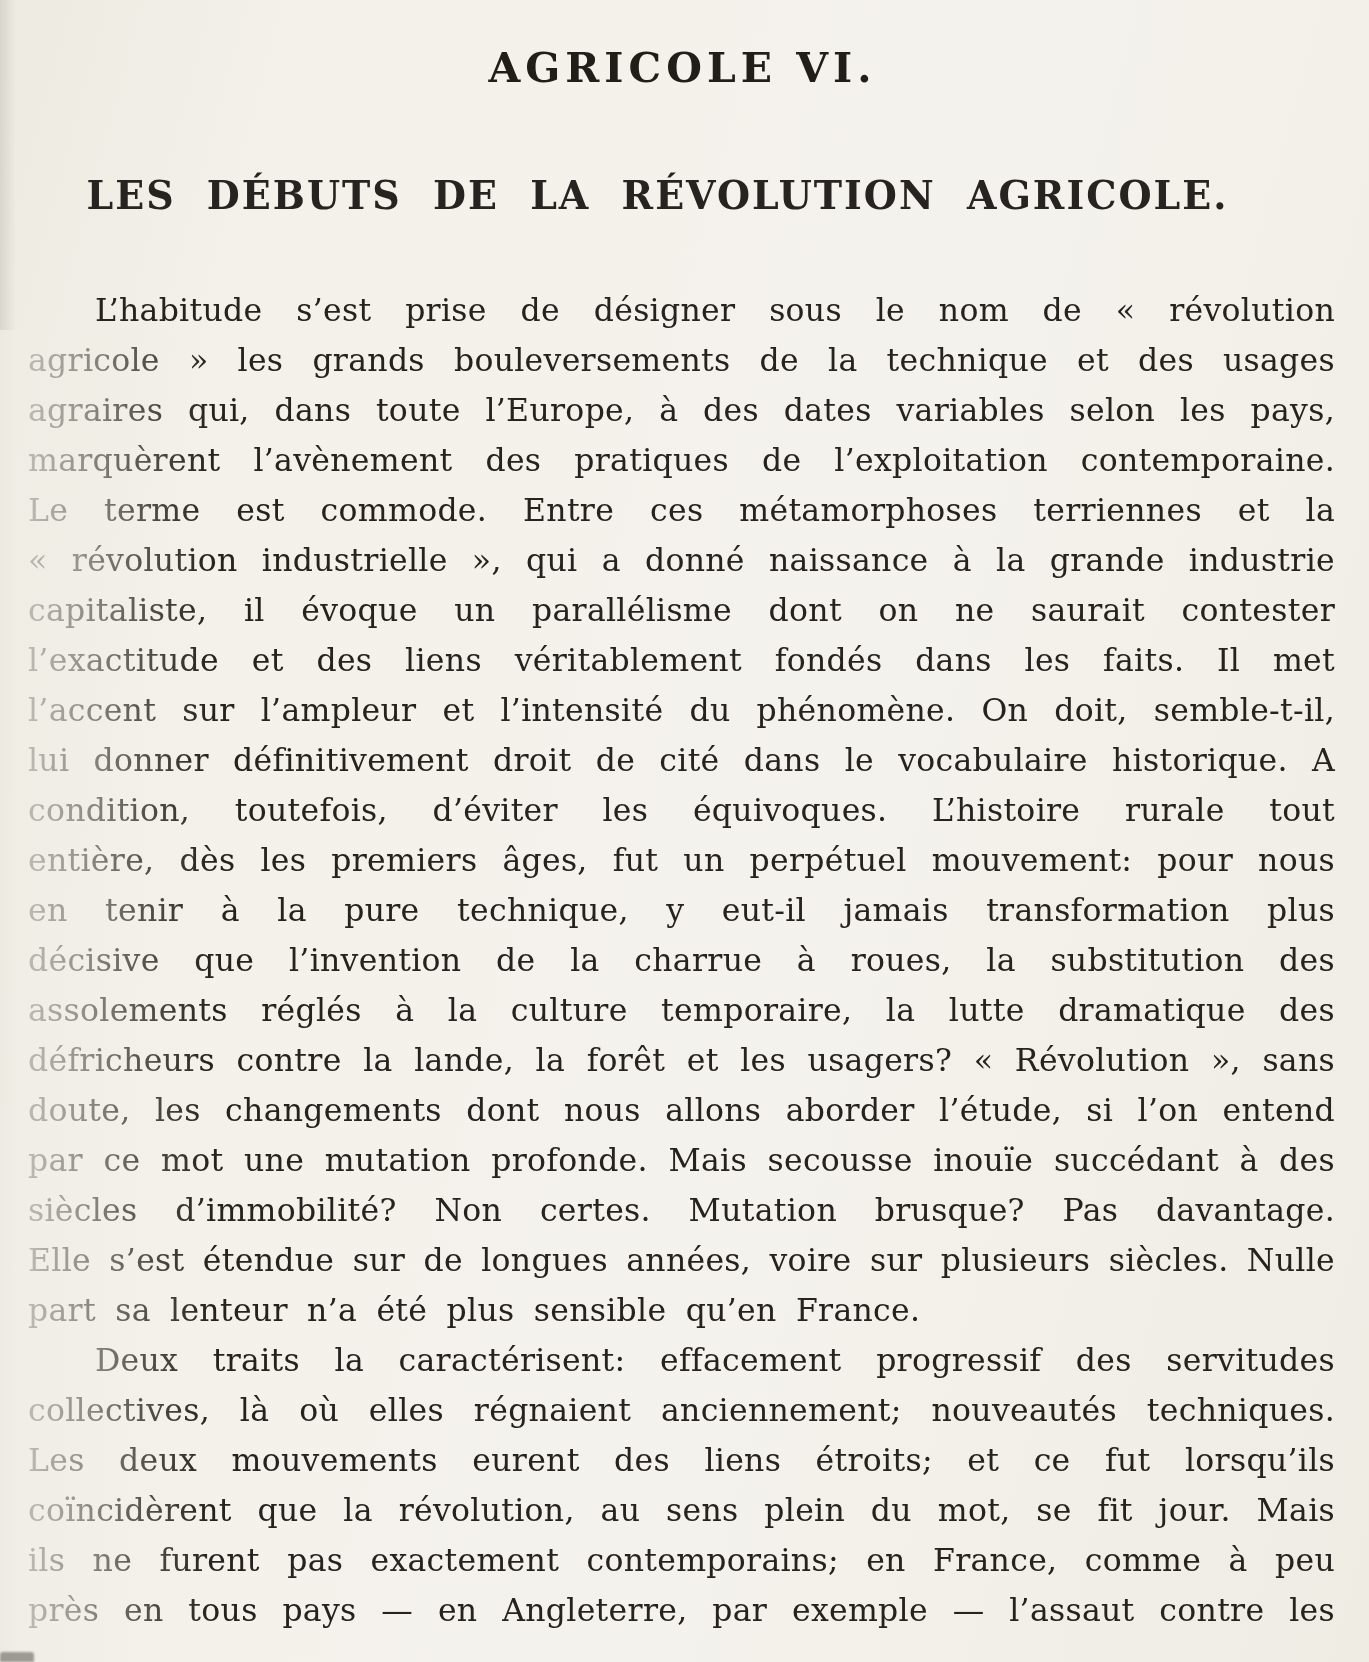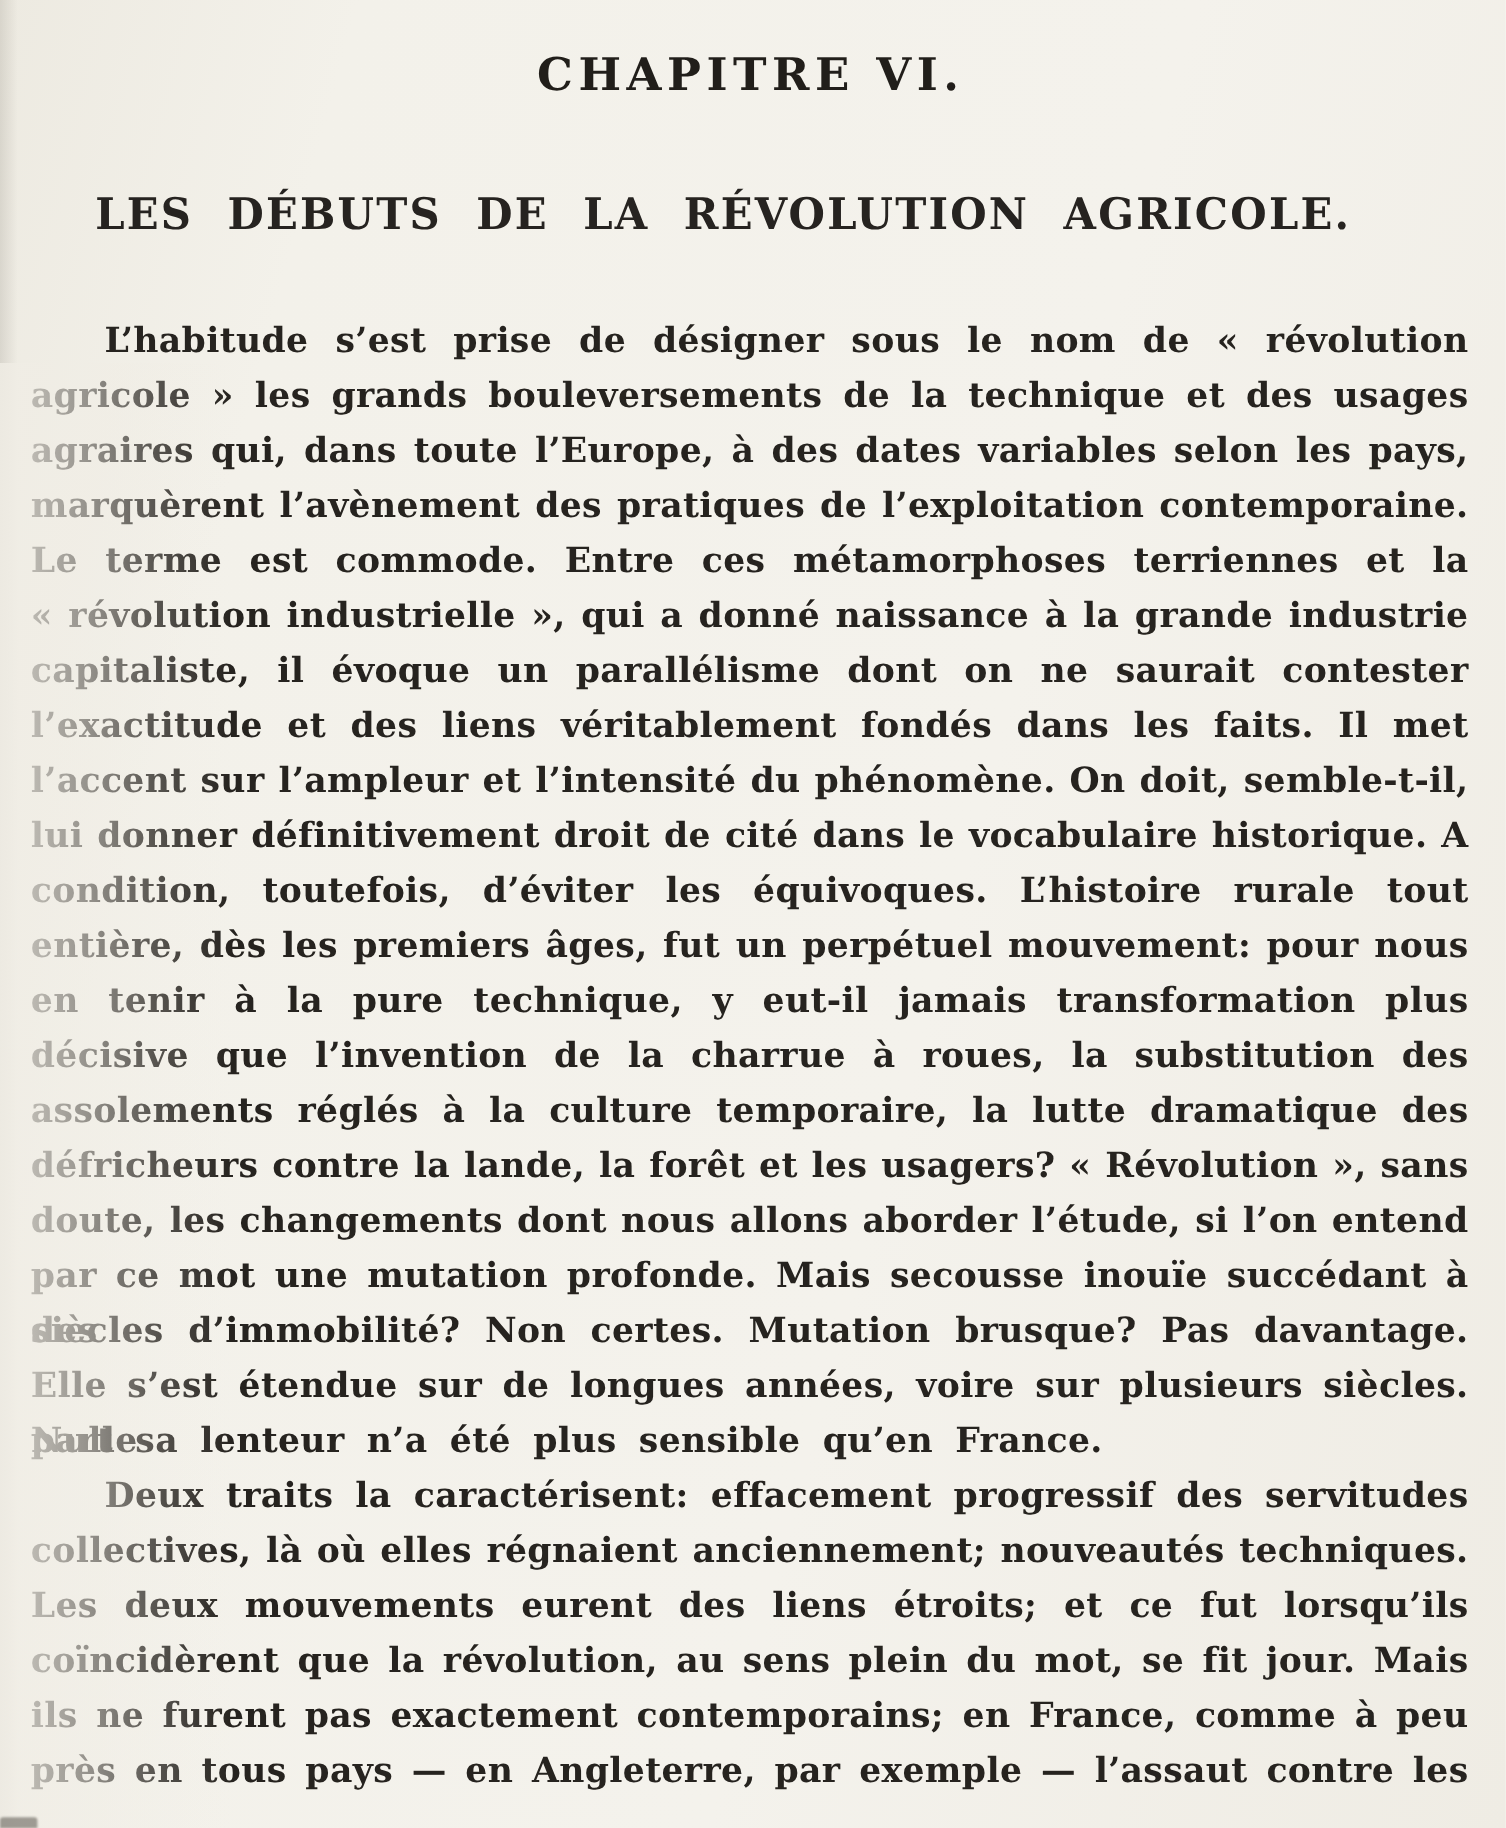--- a/index.html
+++ b/index.html
@@ -56,21 +56,20 @@
   }
   .line {
     height: 50px;
     line-height: 50px;
     font-size: 31.5px;
     text-align: justify;
     text-align-last: justify;
     white-space: normal;
     letter-spacing: 0.3px;
     color: #26231f;
-    font-weight: bold;
   }
   .line.indent {
     text-indent: 67px;
   }
   .line.last {
     text-align-last: left;
     word-spacing: 9px;
   }
   
   .gutter-fade {
@@ -95,21 +94,21 @@
     border-radius: 3px 3px 0 0;
     filter: blur(1px);
   }
 </style>
 </head>
 <body>
 
 <div class="page">
   <div class="edge-shade"></div>
 
-  <div class="chapter-heading">CHAPITRE VI.</div>
+  <div class="chapter-heading">AGRICOLE VI.</div>
 
   <div class="section-title">LES DÉBUTS DE LA RÉVOLUTION AGRICOLE.</div>
 
   <div class="body-text">
       <div class="line indent">L’habitude s’est prise de désigner sous le nom de « révolution</div>
       <div class="line">agricole » les grands bouleversements de la technique et des usages</div>
       <div class="line">agraires qui, dans toute l’Europe, à des dates variables selon les pays,</div>
       <div class="line">marquèrent l’avènement des pratiques de l’exploitation contemporaine.</div>
       <div class="line">Le terme est commode. Entre ces métamorphoses terriennes et la</div>
       <div class="line">« révolution industrielle », qui a donné naissance à la grande industrie</div>

